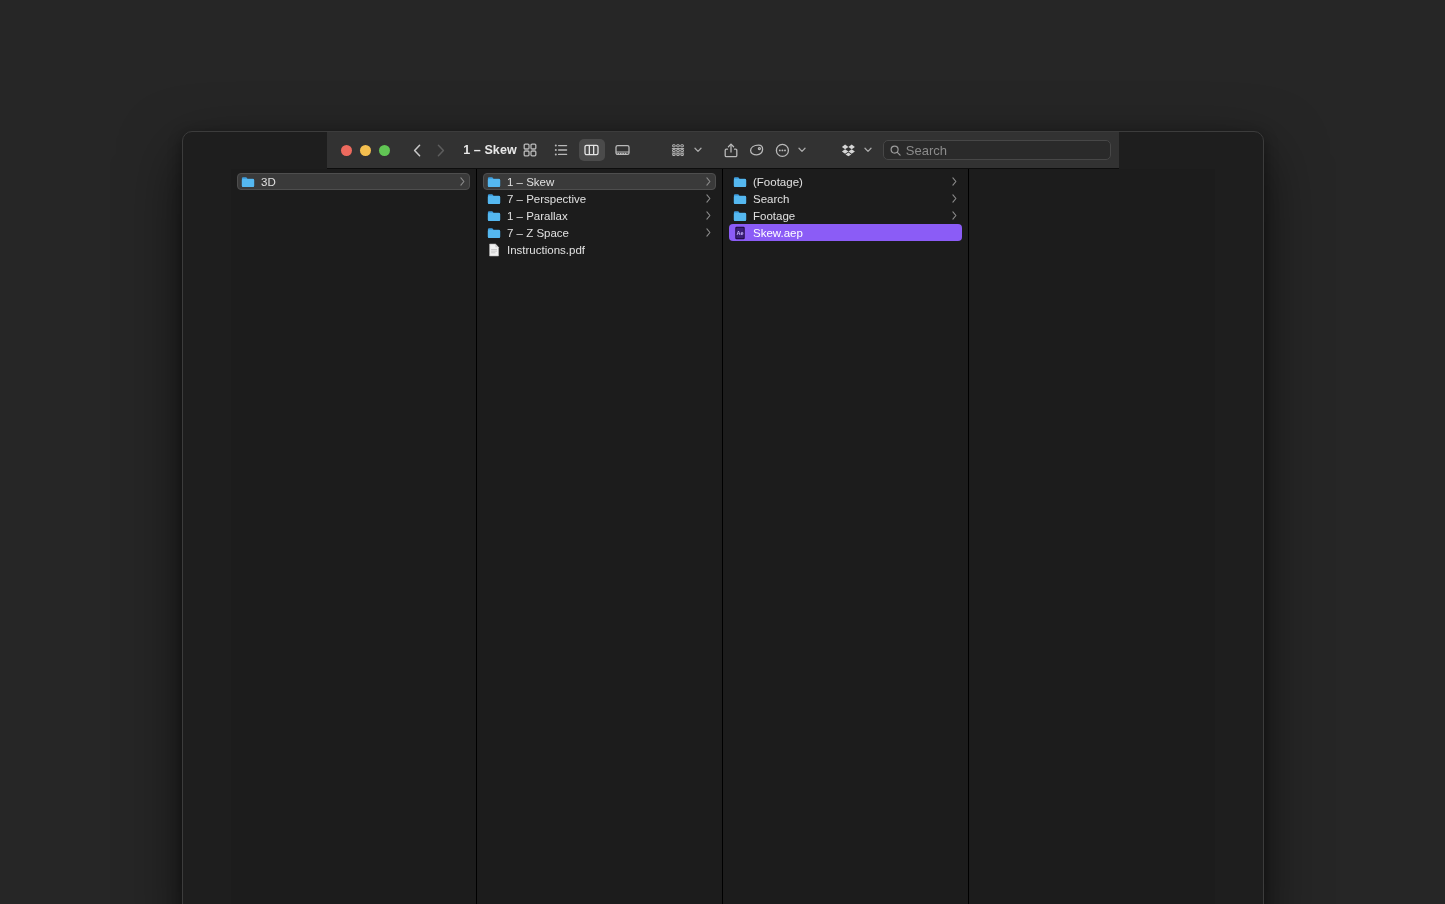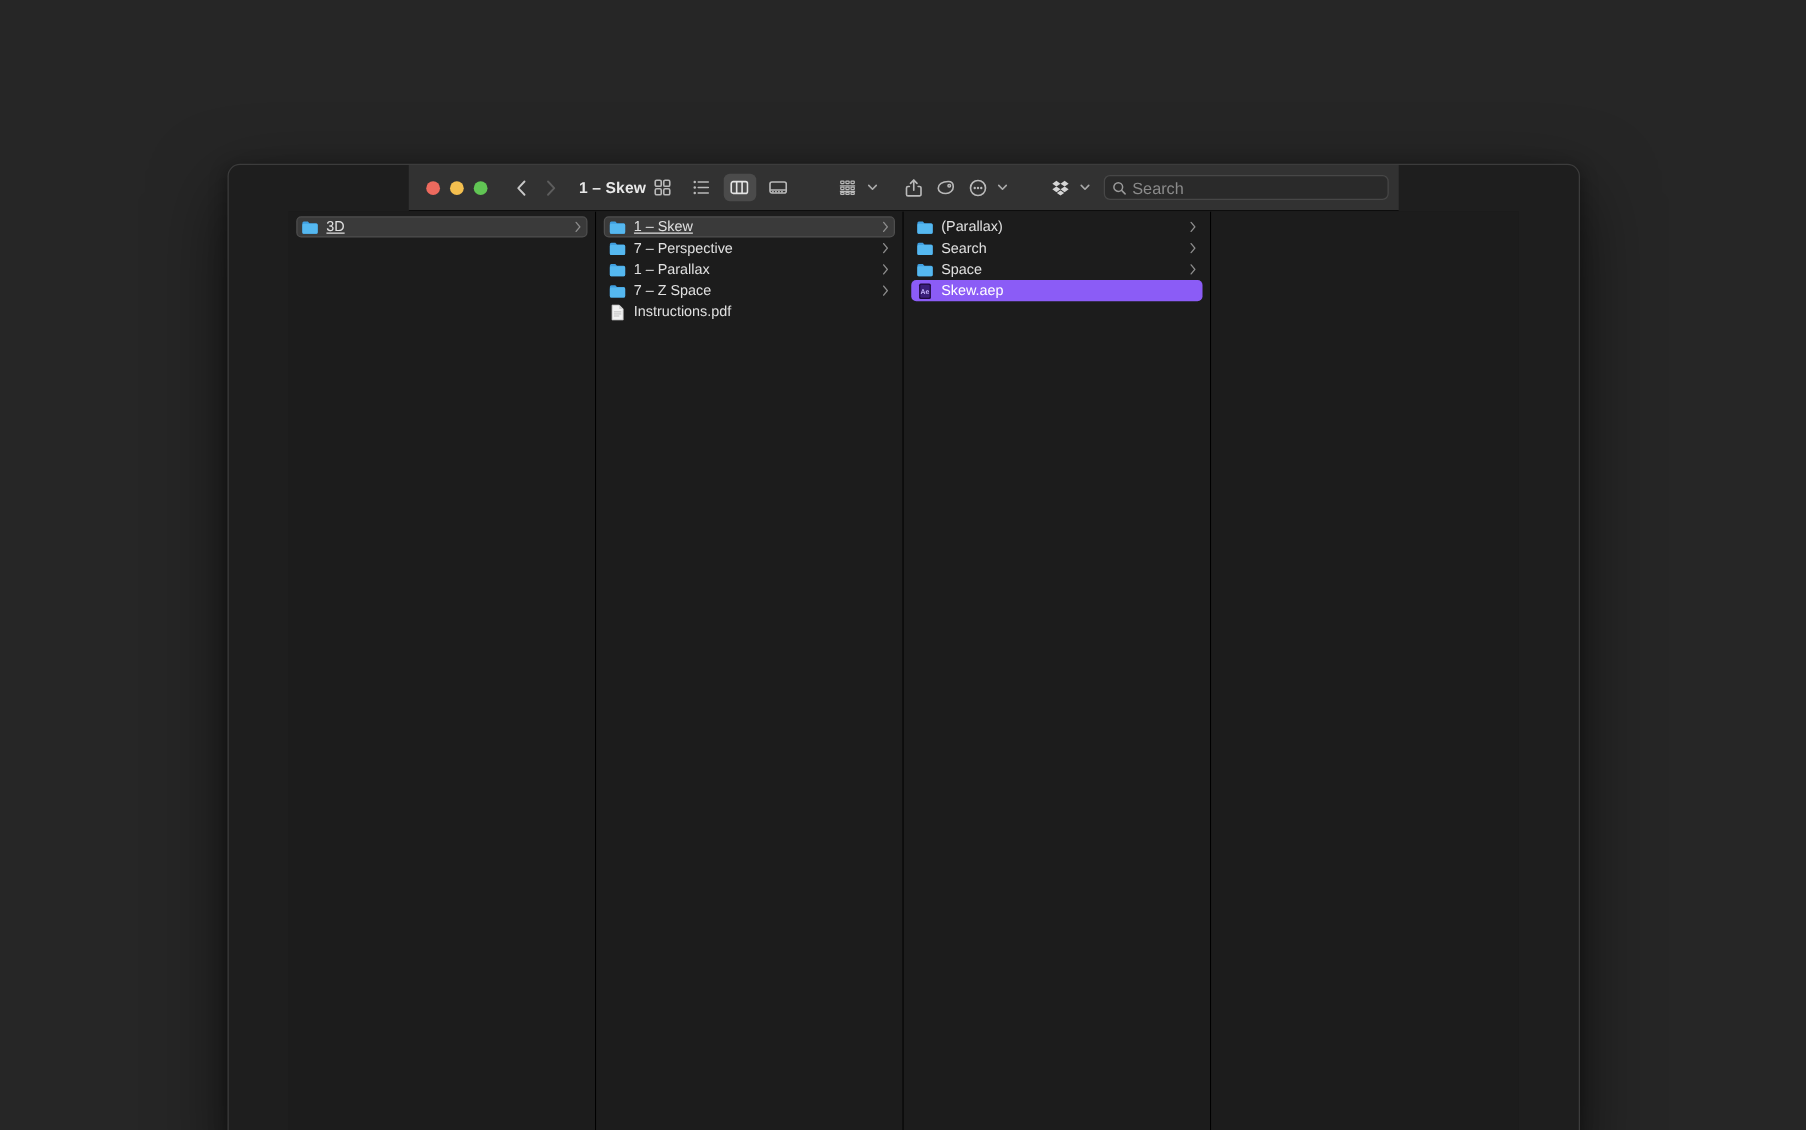--- a/index.html
+++ b/index.html
@@ -119,21 +119,20 @@
     color: #e0e0e0;
     font-size: 11.5px;
     white-space: nowrap;
   }
   .row .label { flex: 1; overflow: hidden; text-overflow: ellipsis; }
   .row .disc { color: #8c8c8c; display: flex; align-items: center; margin-left: 4px; }
   .row.sel-inactive {
     background: #3a3a3a;
     border: 1px solid #4e4e4e;
     padding: 0 4px 0 3px;
-    text-decoration: underline;
   }
   .row.sel-active { background: #8b5cf6; color: #fff; }
 
   .ico { width: 14px; height: 14px; margin-right: 6px; flex: 0 0 14px; display: block; }
 
   
   .bottombar {
     height: 22px; min-height: 22px;
     background: #323232;
     border-top: 1px solid #0d0d0d;
@@ -416,21 +415,21 @@
 
     <div class="col">
 
       <div class="row">
         <span class="ico">
           <svg width="14" height="14" viewBox="0 0 16 14">
             <path d="M1 3 A1.4 1.4 0 0 1 2.4 1.6 H6 L7.5 3.2 H13.6 A1.4 1.4 0 0 1 15 4.6 V11.4 A1.4 1.4 0 0 1 13.6 12.8 H2.4 A1.4 1.4 0 0 1 1 11.4 Z" fill="#3f9fe0"></path>
             <path d="M1 4.8 A1.3 1.3 0 0 1 2.3 3.5 H13.7 A1.3 1.3 0 0 1 15 4.8 V11.4 A1.4 1.4 0 0 1 13.6 12.8 H2.4 A1.4 1.4 0 0 1 1 11.4 Z" fill="#55b8f0"></path>
           </svg>
         </span>
-        <span class="label">(Parallax)</span>
+        <span class="label">(Footage)</span>
         <span class="disc">
           <svg width="5" height="9" viewBox="0 0 5 9" fill="none">
             <path d="M0.9 0.9 L3.9 4.5 L0.9 8.1" stroke="currentColor" stroke-width="1.1" stroke-linecap="round" stroke-linejoin="round"></path>
           </svg>
         </span>
       </div>
 
       <div class="row">
         <span class="ico">
           <svg width="14" height="14" viewBox="0 0 16 14">
@@ -446,21 +445,21 @@
         </span>
       </div>
 
       <div class="row">
         <span class="ico">
           <svg width="14" height="14" viewBox="0 0 16 14">
             <path d="M1 3 A1.4 1.4 0 0 1 2.4 1.6 H6 L7.5 3.2 H13.6 A1.4 1.4 0 0 1 15 4.6 V11.4 A1.4 1.4 0 0 1 13.6 12.8 H2.4 A1.4 1.4 0 0 1 1 11.4 Z" fill="#3f9fe0"></path>
             <path d="M1 4.8 A1.3 1.3 0 0 1 2.3 3.5 H13.7 A1.3 1.3 0 0 1 15 4.8 V11.4 A1.4 1.4 0 0 1 13.6 12.8 H2.4 A1.4 1.4 0 0 1 1 11.4 Z" fill="#55b8f0"></path>
           </svg>
         </span>
-        <span class="label">Space</span>
+        <span class="label">Footage</span>
         <span class="disc">
           <svg width="5" height="9" viewBox="0 0 5 9" fill="none">
             <path d="M0.9 0.9 L3.9 4.5 L0.9 8.1" stroke="currentColor" stroke-width="1.1" stroke-linecap="round" stroke-linejoin="round"></path>
           </svg>
         </span>
       </div>
 
       <div class="row sel-active">
         <span class="ico">
           <svg width="14" height="14" viewBox="0 0 14 16">

